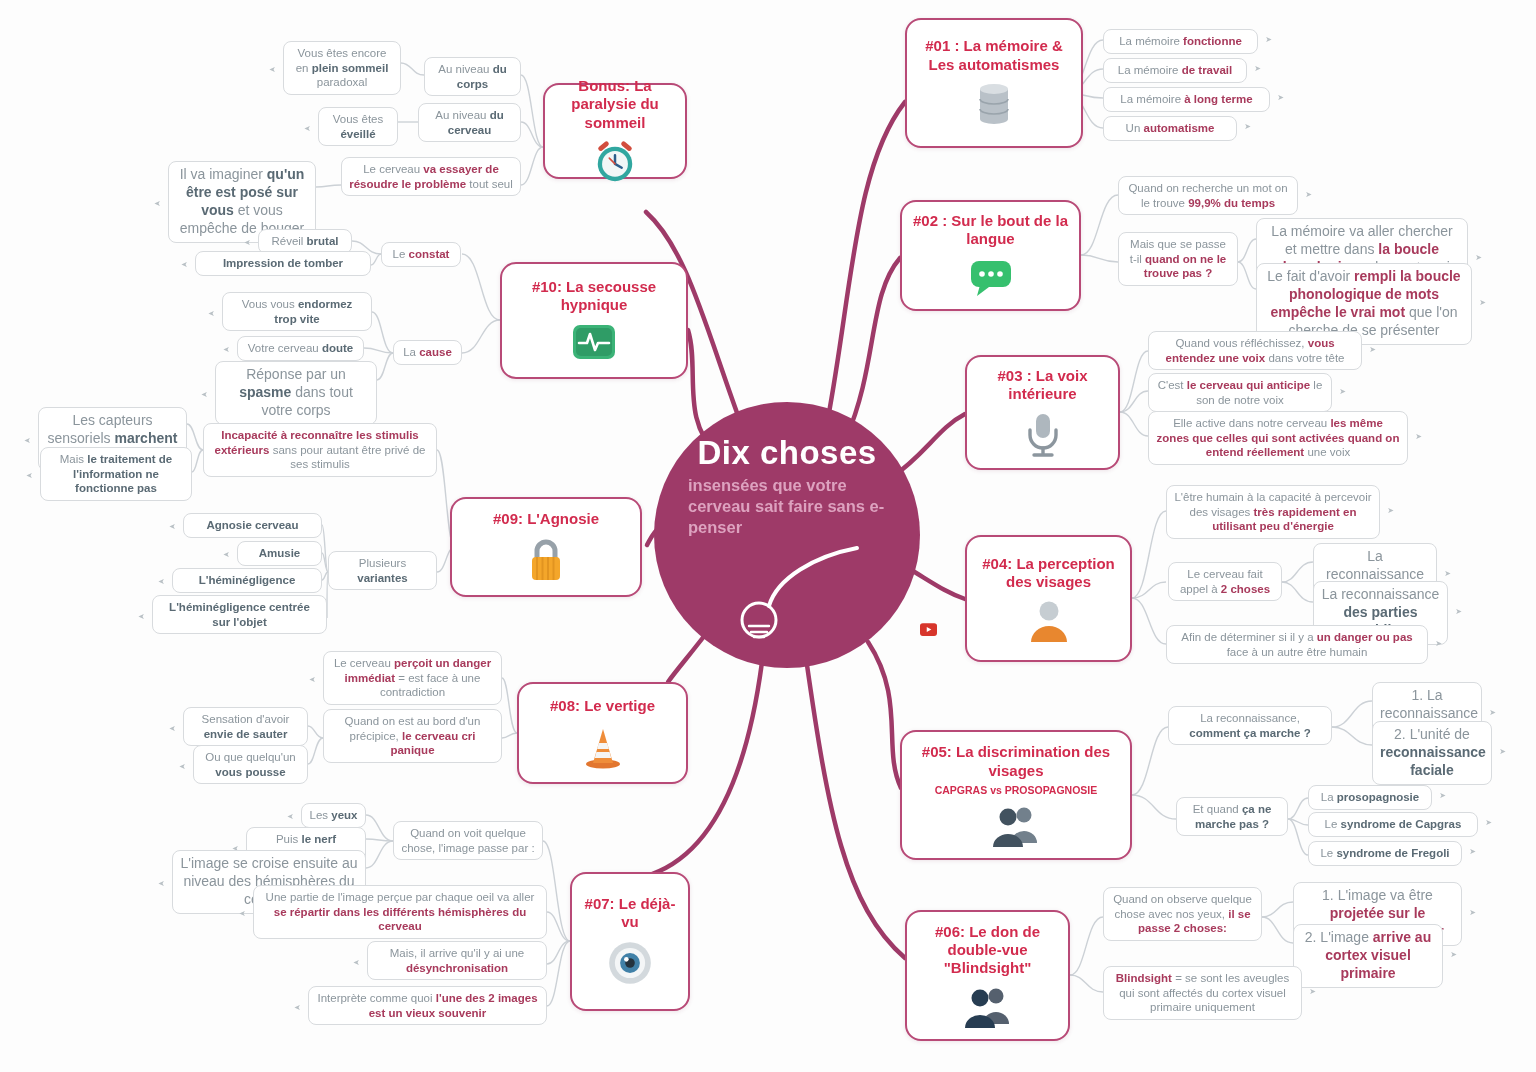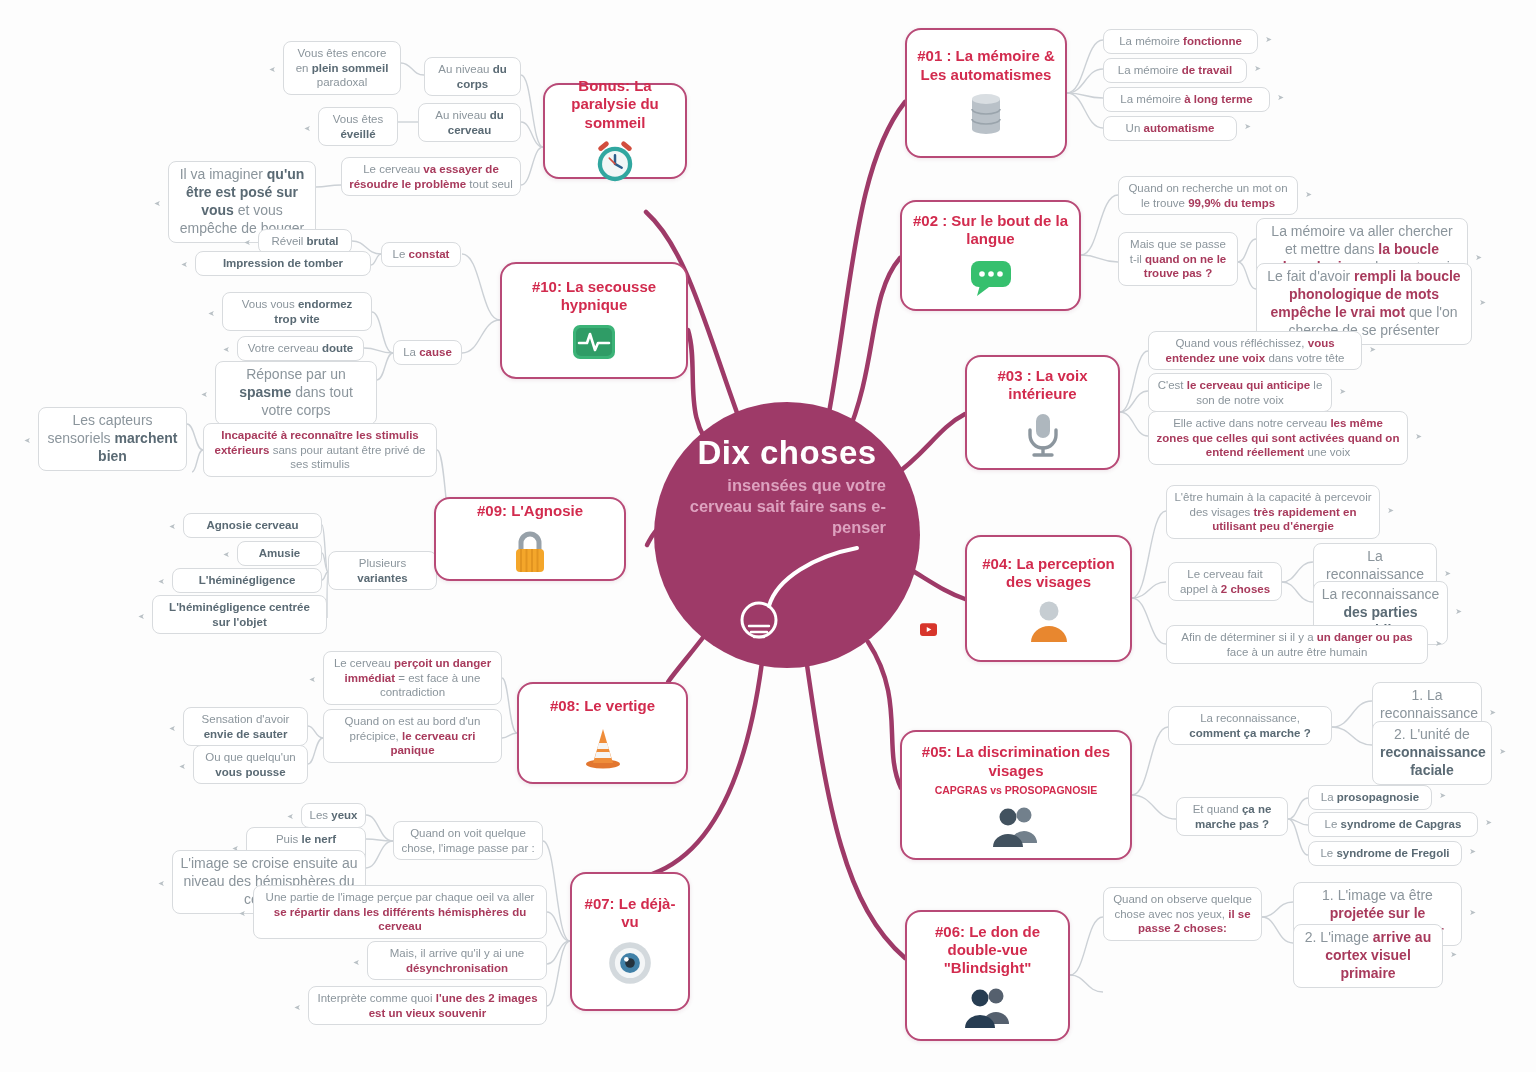--- a/index.html
+++ b/index.html
@@ -22,21 +22,21 @@
   .topic-title{color:var(--title-red);font-weight:bold;font-size:15px;text-align:center;line-height:1.22}
   .topic-sub{color:var(--title-red);font-weight:bold;font-size:10.5px;text-align:center;margin-top:-3px}
   .topic-icon svg{display:block}
   .leaf{position:absolute;background:#fff;border:1px solid var(--leaf-border);border-radius:8px;padding:4px 7px;font-size:11.5px;color:var(--leaf-text);text-align:center;line-height:1.28;z-index:1}
   .leaf-sm{font-size:14px}
   .seg-n{font-weight:normal;color:var(--leaf-text)}
   .seg-b{font-weight:bold;color:var(--bold-dark)}
   .seg-r{font-weight:bold;color:var(--bold-red)}
   .ar::after{content:"\27A4";position:absolute;right:-15px;top:50%;transform:translateY(-55%);font-size:8px;color:#b9c0c5}
   .al::before{content:"\27A4";position:absolute;left:-15px;top:50%;transform:translateY(-45%) rotate(180deg);font-size:8px;color:#b9c0c5}
-  .center{position:absolute;left:654px;top:402px;width:266px;height:266px;border-radius:50%;background:var(--accent);z-index:3;display:flex;flex-direction:column;align-items:center;text-align:right;padding-top:32px}
+  .center{position:absolute;left:654px;top:402px;width:266px;height:266px;border-radius:50%;background:var(--accent);z-index:3;display:flex;flex-direction:column;align-items:center;text-align:left;padding-top:32px}
   .center-title{color:#ffffff;font-size:33px;font-weight:bold;letter-spacing:.5px}
   .center-sub{color:#dda2bf;font-size:16.5px;font-weight:bold;width:198px;line-height:1.28;margin-top:3px}
   .bulb{margin-top:2px}
   .mini-icon{position:absolute;z-index:2}
 </style>
 </head>
 <body>
 
 <div id="map">
 
@@ -147,21 +147,21 @@
     <div class="topic-title">#10: La secousse hypnique</div>
     <div class="topic-icon">
       <svg width="46" height="42" viewBox="0 0 46 42">
         <rect x="2" y="4" width="42" height="34" rx="7" fill="#3bb377"></rect>
         <rect x="5" y="7" width="36" height="28" rx="5" fill="#2f9c66"></rect>
         <path d="M8 22 h8 l3 -9 5 16 3 -7 h11" stroke="#fff" stroke-width="2.6" fill="none" stroke-linecap="round" stroke-linejoin="round"></path>
       </svg>
     </div>
   </div>
 
-  <div class="topic" style="left:434px;top:497px;width:192px;height:84px">
+  <div class="topic" style="left:450px;top:497px;width:192px;height:100px">
     <div class="topic-title">#09: L'Agnosie</div>
     <div class="topic-icon">
       <svg width="46" height="48" viewBox="0 0 46 48">
         <path d="M14 22 v-7 a9 9 0 0 1 18 0 v7" stroke="#97a1a9" stroke-width="5" fill="none"></path>
         <rect x="9" y="21" width="28" height="23" rx="4" fill="#f4a62a"></rect>
         <path d="M14 21 v23 M19.5 21 v23 M25 21 v23 M30.5 21 v23" stroke="#e29420" stroke-width="2"></path>
       </svg>
     </div>
   </div>
 
@@ -183,21 +183,21 @@
       <svg width="50" height="50" viewBox="0 0 48 48">
         <circle cx="24" cy="24" r="20" fill="#d3d9dd"></circle>
         <circle cx="24" cy="24" r="14.5" fill="#f4f6f7"></circle>
         <circle cx="24" cy="24" r="9.5" fill="#4181a8"></circle>
         <circle cx="24" cy="24" r="4.6" fill="#24333e"></circle>
         <circle cx="20.5" cy="20.5" r="2.2" fill="#fff"></circle>
       </svg>
     </div>
   </div>
 
-  <div class="topic" style="left:905px;top:28px;width:162px;height:130px">
+  <div class="topic" style="left:905px;top:18px;width:178px;height:130px">
     <div class="topic-title">#01 : La mémoire &amp; Les automatismes</div>
     <div class="topic-icon">
       <svg width="44" height="48" viewBox="0 0 44 48">
         <path d="M8 8 v30 a14 5 0 0 0 28 0 V8" fill="#b9c1c8"></path>
         <ellipse cx="22" cy="8" rx="14" ry="5" fill="#d9dee2"></ellipse>
         <path d="M8 18 a14 5 0 0 0 28 0 M8 28 a14 5 0 0 0 28 0" stroke="#9aa4ac" stroke-width="1.6" fill="none"></path>
       </svg>
     </div>
   </div>
 
@@ -285,20 +285,21 @@
   <div class="leaf" style="left:381px;top:242px;width:80px"><span class="seg-n">Le </span><span class="seg-r">constat</span></div>
   <div class="leaf al" style="left:258px;top:229px;width:94px"><span class="seg-n">Réveil </span><span class="seg-b">brutal</span></div>
   <div class="leaf al" style="left:195px;top:251px;width:176px"><span class="seg-b">Impression de tomber</span></div>
   <div class="leaf" style="left:393px;top:340px;width:69px"><span class="seg-n">La </span><span class="seg-r">cause</span></div>
   <div class="leaf al" style="left:222px;top:292px;width:150px"><span class="seg-n">Vous vous </span><span class="seg-b">endormez trop vite</span></div>
   <div class="leaf al" style="left:237px;top:336px;width:127px"><span class="seg-n">Votre cerveau </span><span class="seg-b">doute</span></div>
   <div class="leaf al leaf-sm" style="left:215px;top:361px;width:162px"><span class="seg-n">Réponse par un </span><span class="seg-b">spasme</span><span class="seg-n"> dans tout votre corps</span></div>
 
   <div class="leaf" style="left:203px;top:423px;width:234px"><span class="seg-r">Incapacité à reconnaître les stimulis extérieurs</span><span class="seg-n"> sans pour autant être privé de ses stimulis</span></div>
   <div class="leaf al leaf-sm" style="left:38px;top:407px;width:149px"><span class="seg-n">Les capteurs sensoriels </span><span class="seg-b">marchent bien</span></div>
+  <div class="leaf al" style="left:40px;top:447px;width:152px"><span class="seg-n">Mais </span><span class="seg-b">le traitement de l'information ne fonctionne pas</span></div>
   <div class="leaf" style="left:328px;top:551px;width:109px"><span class="seg-n">Plusieurs </span><span class="seg-b">variantes</span></div>
   <div class="leaf al" style="left:183px;top:513px;width:139px"><span class="seg-b">Agnosie cerveau</span></div>
   <div class="leaf al" style="left:237px;top:541px;width:85px"><span class="seg-b">Amusie</span></div>
   <div class="leaf al" style="left:172px;top:568px;width:150px"><span class="seg-b">L'héminégligence</span></div>
   <div class="leaf al" style="left:152px;top:595px;width:175px"><span class="seg-b">L'héminégligence centrée sur l'objet</span></div>
 
   <div class="leaf al" style="left:323px;top:651px;width:179px"><span class="seg-n">Le cerveau </span><span class="seg-r">perçoit un danger immédiat</span><span class="seg-n"> = est face à une contradiction</span></div>
   <div class="leaf" style="left:323px;top:709px;width:179px"><span class="seg-n">Quand on est au bord d'un précipice, </span><span class="seg-r">le cerveau cri panique</span></div>
   <div class="leaf al" style="left:183px;top:707px;width:125px"><span class="seg-n">Sensation d'avoir </span><span class="seg-b">envie de sauter</span></div>
   <div class="leaf al" style="left:193px;top:745px;width:115px"><span class="seg-n">Ou que quelqu'un </span><span class="seg-b">vous pousse</span></div>
@@ -335,14 +336,15 @@
   <div class="leaf ar leaf-sm" style="left:1372px;top:682px;width:110px"><span class="seg-n">1. La reconnaissance </span><span class="seg-b">d'un visage</span></div>
   <div class="leaf ar leaf-sm" style="left:1372px;top:721px;width:120px"><span class="seg-n">2. L'unité de </span><span class="seg-b">reconnaissance faciale</span></div>
   <div class="leaf" style="left:1176px;top:797px;width:112px"><span class="seg-n">Et quand </span><span class="seg-b">ça ne marche pas ?</span></div>
   <div class="leaf ar" style="left:1308px;top:785px;width:124px"><span class="seg-n">La </span><span class="seg-b">prosopagnosie</span></div>
   <div class="leaf ar" style="left:1308px;top:812px;width:170px"><span class="seg-n">Le </span><span class="seg-b">syndrome de Capgras</span></div>
   <div class="leaf ar" style="left:1308px;top:841px;width:154px"><span class="seg-n">Le </span><span class="seg-b">syndrome de Fregoli</span></div>
 
   <div class="leaf" style="left:1103px;top:887px;width:159px"><span class="seg-n">Quand on observe quelque chose avec nos yeux, </span><span class="seg-r">il se passe 2 choses:</span></div>
   <div class="leaf ar leaf-sm" style="left:1293px;top:882px;width:169px"><span class="seg-n">1. L'image va être </span><span class="seg-r">projetée sur le colliculus supérieur</span></div>
   <div class="leaf ar leaf-sm" style="left:1293px;top:924px;width:150px"><span class="seg-n">2. L'image </span><span class="seg-r">arrive au cortex visuel primaire</span></div>
+  <div class="leaf ar" style="left:1103px;top:966px;width:199px"><span class="seg-r">Blindsight</span><span class="seg-n"> = se sont les aveugles qui sont affectés du cortex visuel primaire uniquement</span></div>
 
 </div>
 
 </body></html>

